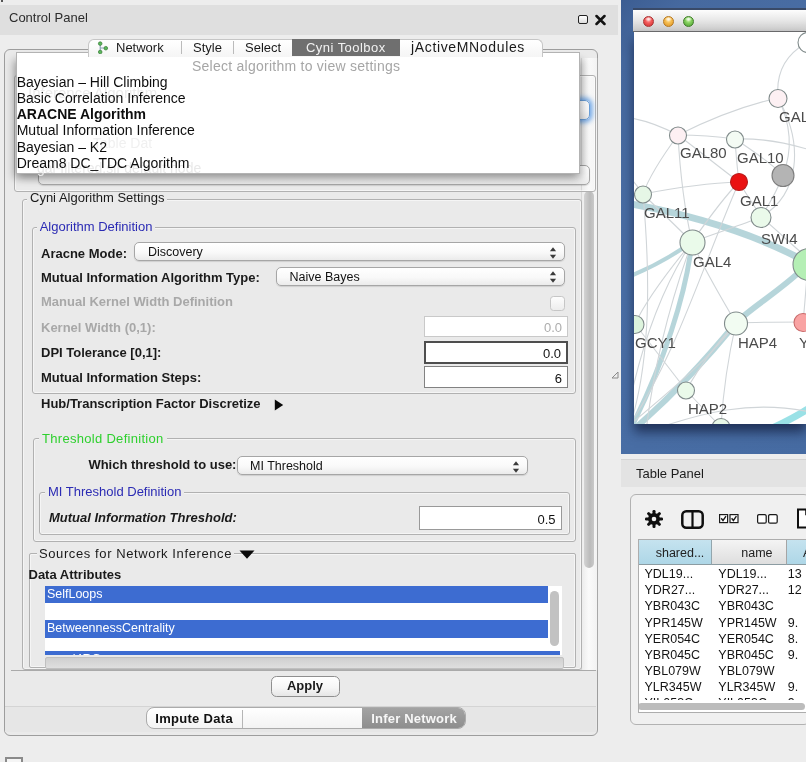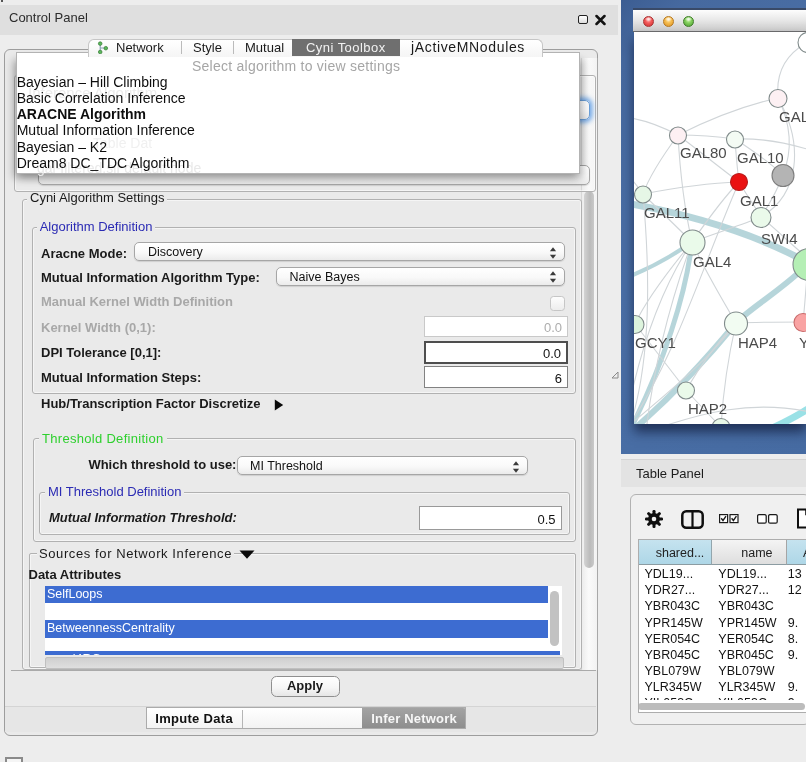--- a/index.html
+++ b/index.html
@@ -109,21 +109,21 @@
   <div style="position:absolute;left:0;top:34.4px;width:501px;height:17.2px;background:#3d6cd1;color:#fff;font-size:12.5px;padding-left:2px;line-height:17.4px;">BetweennessCentrality</div>
   <div style="position:absolute;left:0;top:65px;width:501px;height:17.2px;background:#3d6cd1;color:#fff;font-size:12.5px;padding-left:14px;line-height:17.4px;">gal4RGexp</div>
   <div style="position:absolute;left:505px;top:5px;width:9.5px;height:55px;border-radius:4.7px;background:#c2c2c2;"></div>
 </div>
 <div class="abs" style="left:44.9px;top:657.4px;width:517px;height:9.6px;background:linear-gradient(#d0d0d0,#dfdfdf);border:1px solid #c0c0c0;border-radius:2px;"></div>
 
 <div class="abs" style="left:270.5px;top:676px;width:67px;height:18.5px;border:1px solid #8f8f8f;border-radius:5.5px;background:linear-gradient(#ffffff,#f6f6f6 55%,#e6e6e6);text-align:center;font-size:13px;font-weight:bold;line-height:18px;color:#1a1a1a;">Apply</div>
 
 <div class="abs" style="left:5px;top:706px;width:591px;height:25px;background:#e6e6e6;border-top:1px solid #d4d4d4;"></div>
 
-<div class="abs" style="left:145.6px;top:707px;width:320px;height:22.3px;background:linear-gradient(#ffffff,#f3f3f3);border:1px solid #ababab;border-radius:0;box-sizing:border-box;overflow:hidden;">
+<div class="abs" style="left:145.6px;top:707px;width:320px;height:22.3px;background:linear-gradient(#ffffff,#f3f3f3);border:1px solid #ababab;border-radius:8px;box-sizing:border-box;overflow:hidden;">
   <div class="b" style="position:absolute;left:0;top:0;width:95px;height:22px;font-size:13px;text-align:center;line-height:21px;color:#111;letter-spacing:0.3px;">Impute Data</div>
   <div style="position:absolute;left:95.5px;top:2px;width:1px;height:18px;background:#b5b5b5;"></div>
   <div class="b" style="position:absolute;left:215px;top:0;width:105px;height:22.3px;background:linear-gradient(#a3a3a3,#8c8c8c);font-size:13px;text-align:center;line-height:21px;color:#f7f7f7;border-radius:0 4px 4px 0;letter-spacing:0.2px;">Infer Network</div>
 </div>
 
 <div class="abs" style="left:5px;top:757px;width:14px;height:12px;border:2px solid #8a8a8a;background:#f5f5f5;"></div>
 
 <div class="gbox" style="left:14px;top:75px;width:580px;height:115px;"></div>
 <div class="combo" style="left:38px;top:100px;width:550px;height:18px;box-shadow:0 0 5px 2.5px rgba(100,160,230,0.9);border-color:#6b9fd8;"></div>
 <div class="combo" style="left:38px;top:165px;width:550px;height:18px;"></div>
@@ -133,21 +133,21 @@
 <svg class="abs" style="z-index:6;left:97px;top:40.5px;" width="12" height="13" viewBox="0 0 12 13">
   <path d="M3.2,3 L3.2,11 M3.2,6.8 L8.6,7.2" stroke="#8ba0b5" stroke-width="1.1" fill="none"></path>
   <circle cx="3.2" cy="2.6" r="1.8" fill="#5cb85c" stroke="#337a33" stroke-width="0.7"></circle>
   <circle cx="8.8" cy="7.2" r="1.8" fill="#5cb85c" stroke="#337a33" stroke-width="0.7"></circle>
   <circle cx="3.2" cy="11" r="1.8" fill="#5cb85c" stroke="#337a33" stroke-width="0.7"></circle>
 </svg>
 <div class="lbl" style="z-index:6;left:116px;top:39.7px;">Network</div>
 <div class="abs" style="z-index:6;left:180.5px;top:41px;width:1px;height:13px;background:#bbbbbb;"></div>
 <div class="lbl" style="z-index:6;left:193px;top:39.7px;">Style</div>
 <div class="abs" style="z-index:6;left:233px;top:41px;width:1px;height:13px;background:#bbbbbb;"></div>
-<div class="lbl" style="z-index:6;left:245px;top:39.7px;">Mutual</div>
+<div class="lbl" style="z-index:6;left:245px;top:39.7px;">Select</div>
 <div class="lbl" style="z-index:6;left:306px;top:39.7px;color:#f2f2f2;letter-spacing:0.45px;">Cyni Toolbox</div>
 <div class="lbl" style="z-index:6;left:411px;top:39.5px;font-size:14px;letter-spacing:0.65px;">jActiveMNodules</div>
 
 <div class="abs" style="z-index:4;left:16px;top:55.5px;width:564px;height:118px;background:#ffffff;border:1px solid #b3b3b3;box-shadow:-3px 4px 8px rgba(0,0,0,0.25), 3px 4px 8px rgba(0,0,0,0.22);box-sizing:border-box;"></div>
 <div class="abs" style="z-index:4;left:16px;top:52px;width:564px;height:5px;background:#ffffff;border-left:1px solid #b3b3b3;border-right:1px solid #b3b3b3;border-top:1px solid #b3b3b3;box-sizing:border-box;"></div>
 
 <div class="abs" style="z-index:5;left:28px;top:84px;font-size:15px;color:#ebebeb;white-space:nowrap;">Inference Algorithm</div>
 <div class="abs" style="z-index:5;left:93px;top:135px;font-size:14px;color:#f0f0f0;white-space:nowrap;">Table Dat</div>
 <div class="abs" style="z-index:5;left:37px;top:160px;font-size:14px;color:#e9e9e9;white-space:nowrap;">gal-filtered.sif default node</div>
 <div class="abs" style="z-index:5;left:192px;top:57.5px;font-size:14px;color:#a6a6a6;white-space:nowrap;letter-spacing:0.25px;">Select algorithm to view settings</div>

